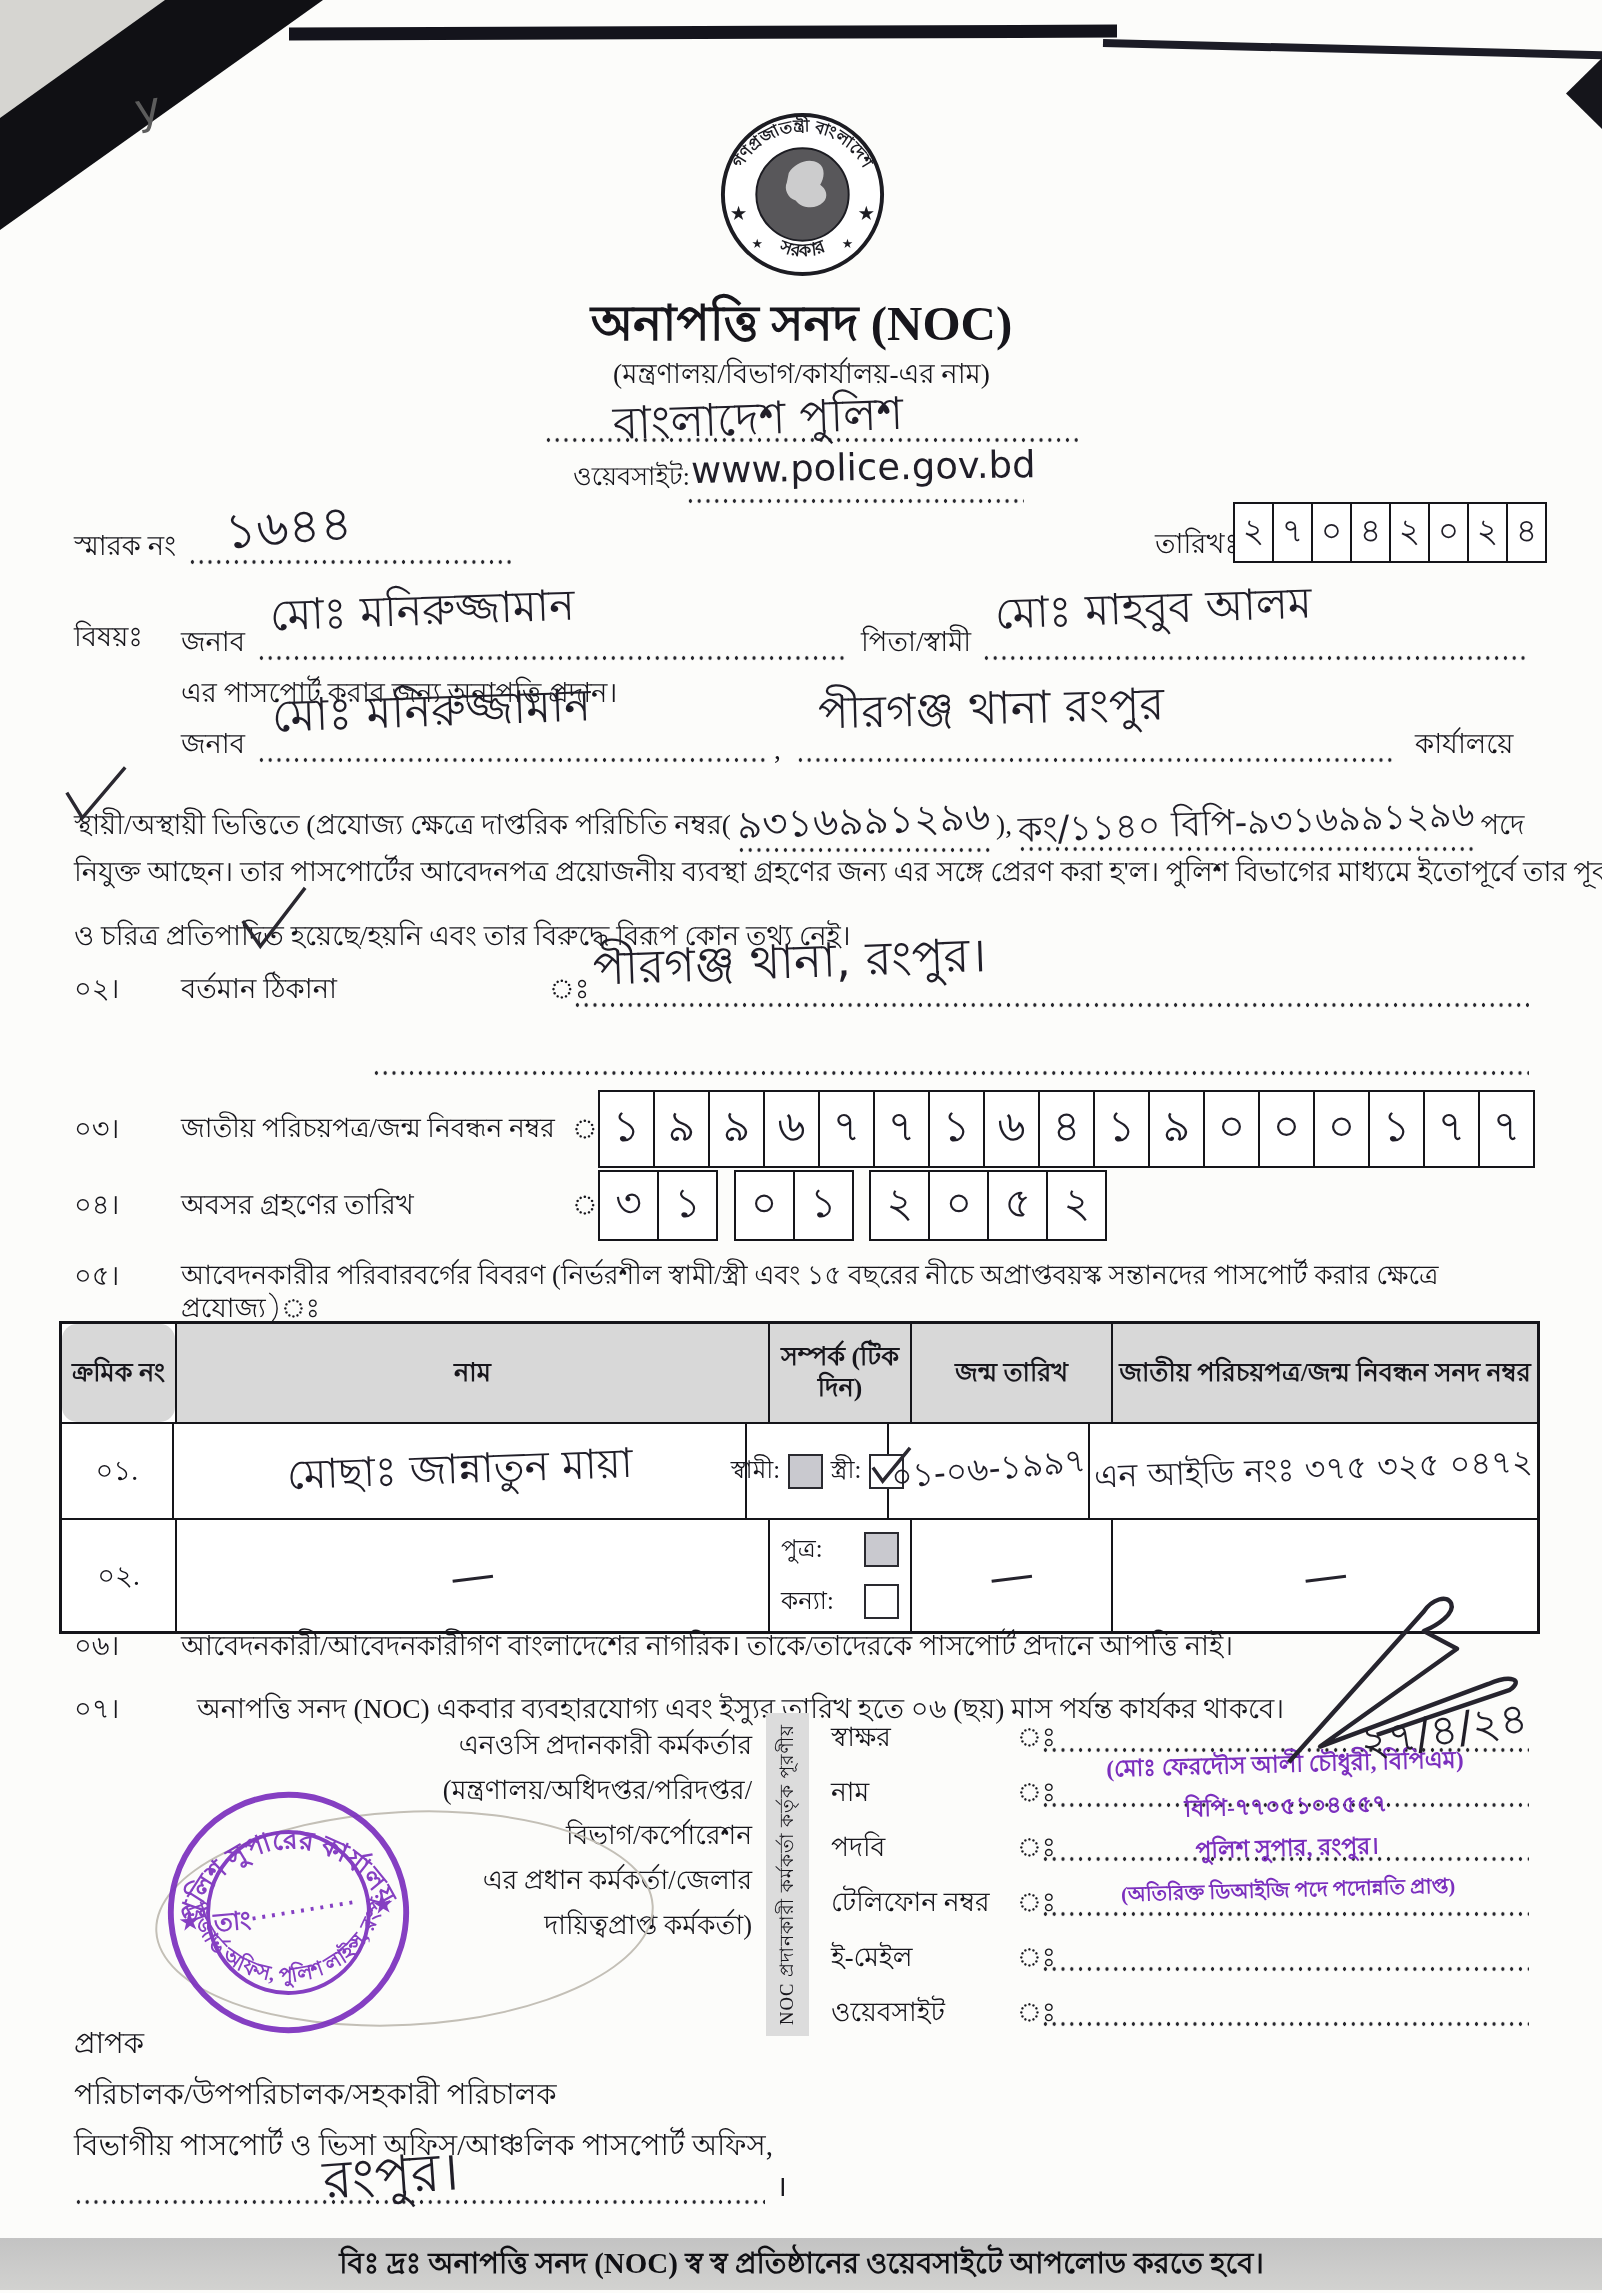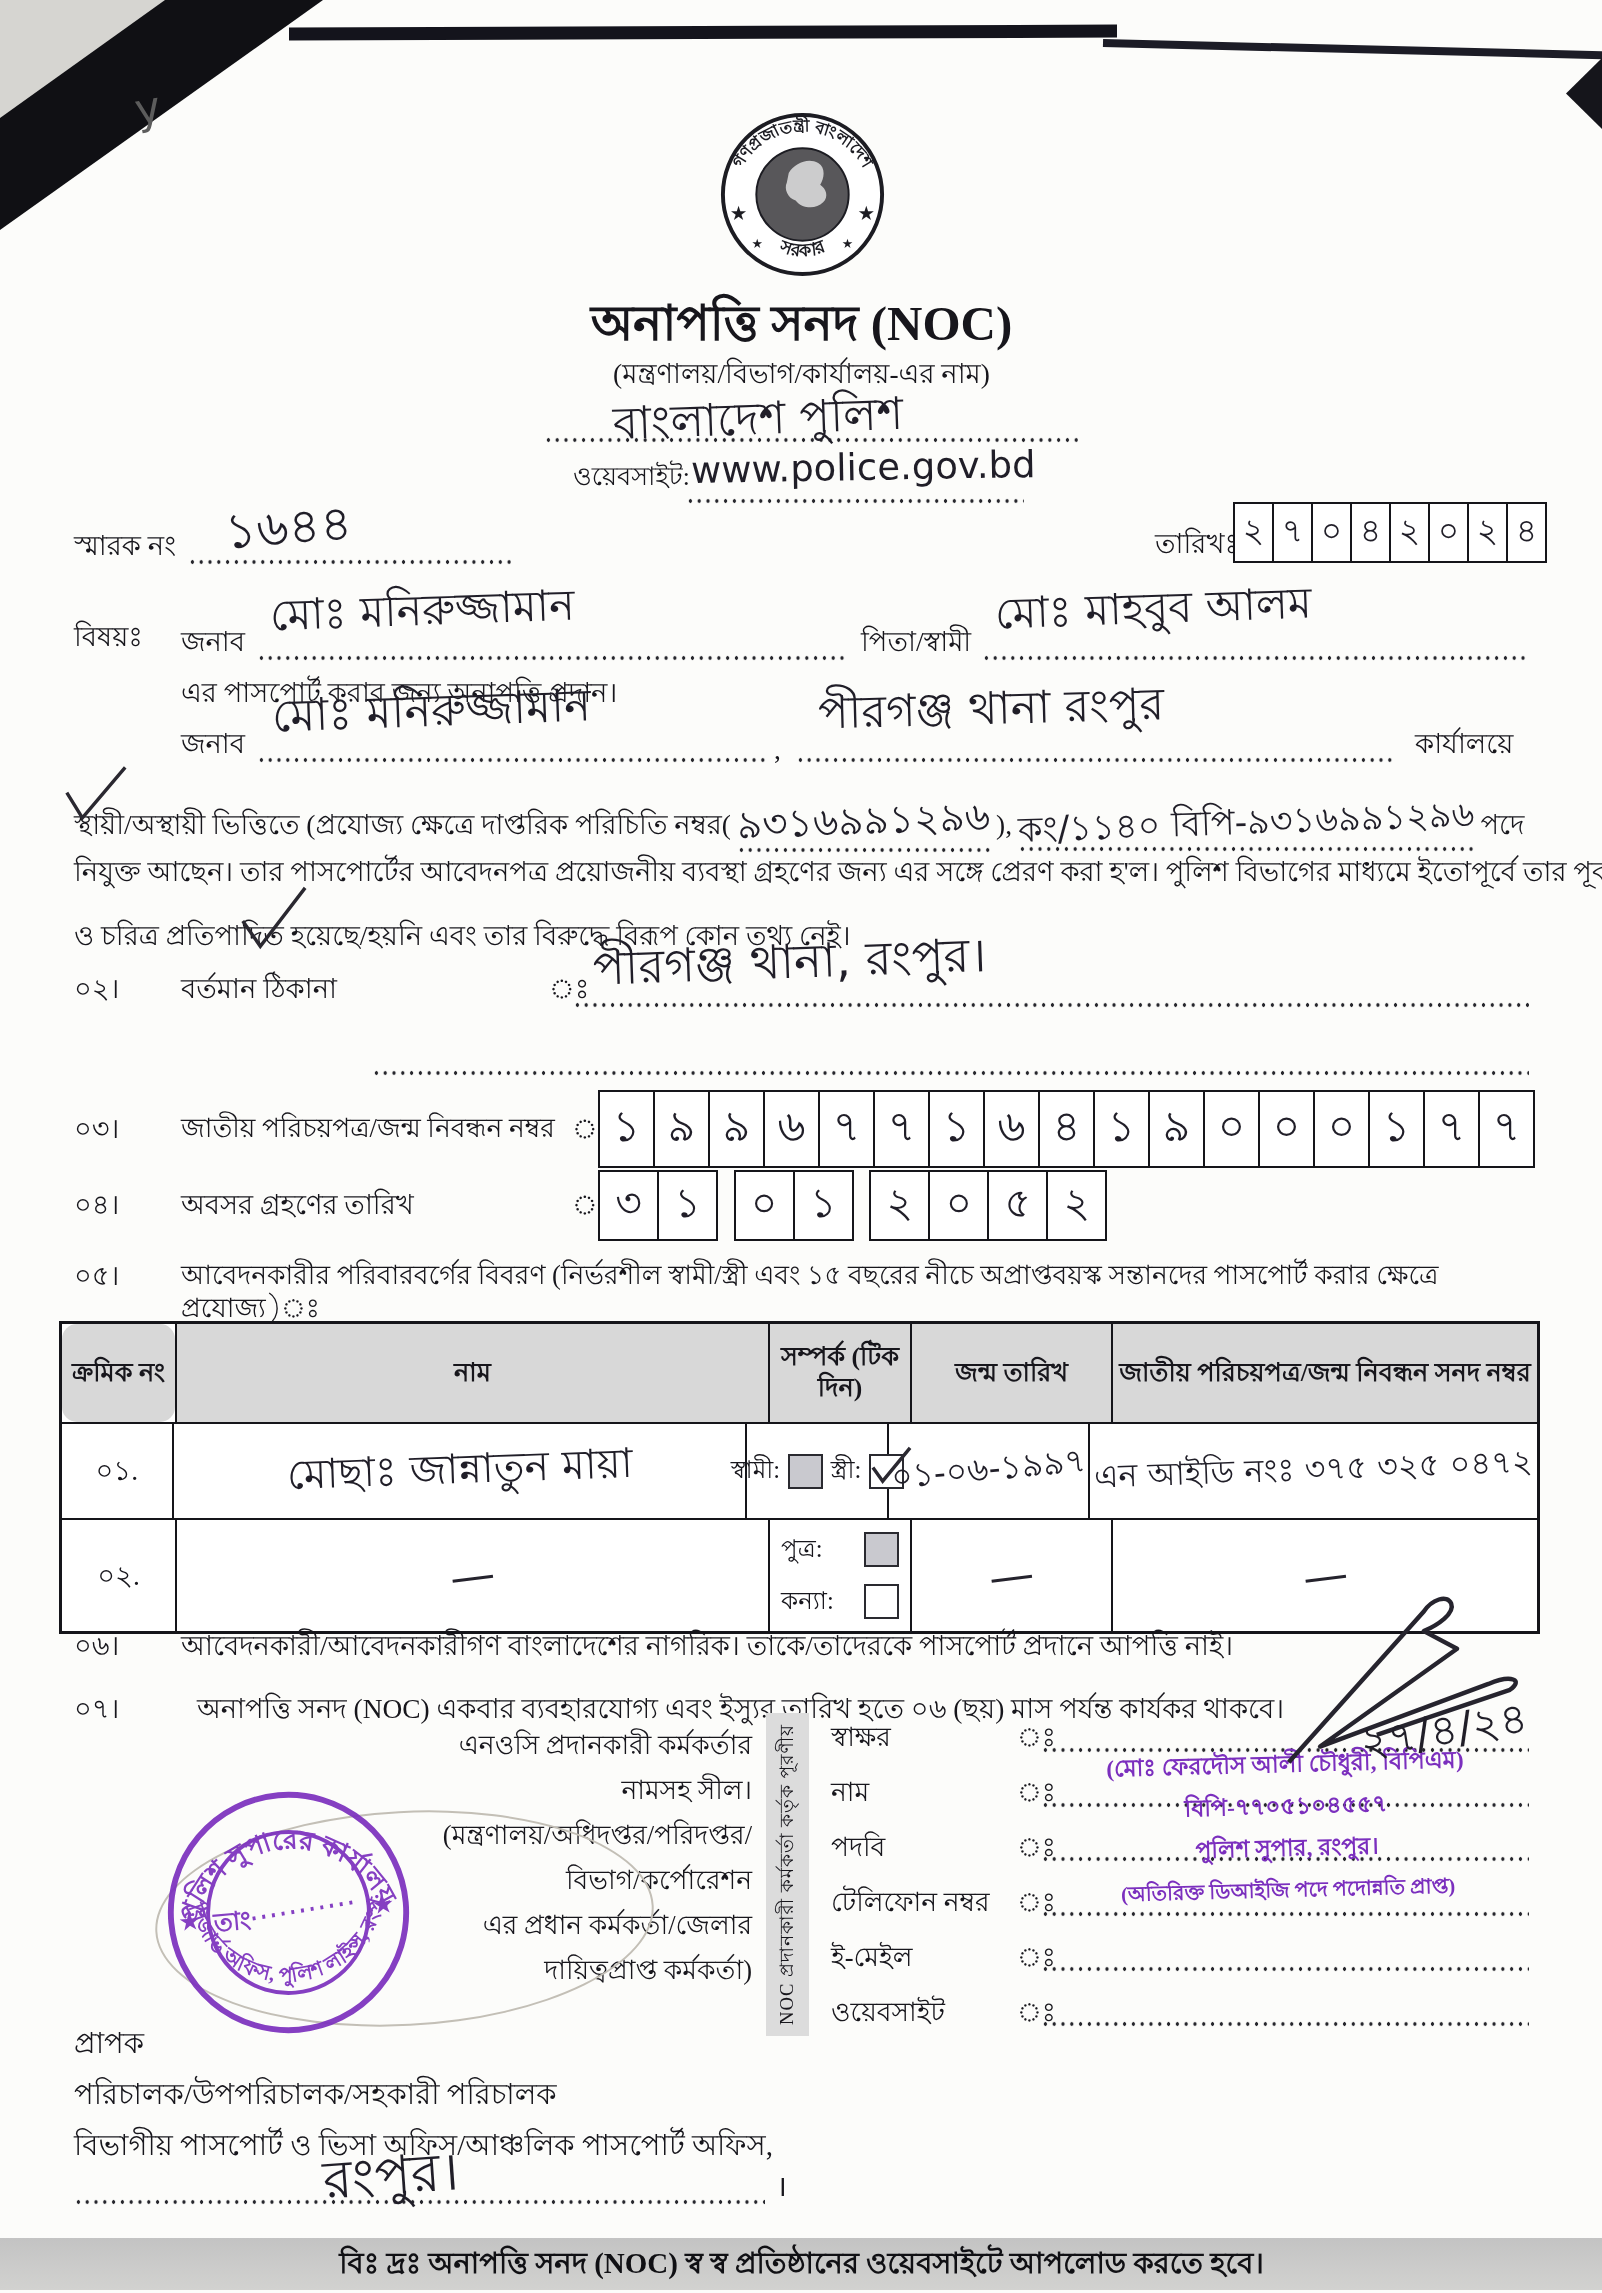--- a/index.html
+++ b/index.html
@@ -322,21 +322,20 @@
   <div class="abs printed" style="left:74px;top:1692px;">০৭।</div>
   <div class="abs printed" style="left:171px;top:1692px;width:1362px;margin-left:26px;">অনাপত্তি সনদ (NOC) একবার ব্যবহারযোগ্য এবং ইস্যুর তারিখ হতে ০৬ (ছয়) মাস পর্যন্ত কার্যকর থাকবে।</div>
 
   <svg class="abs" style="left:1230px;top:1588px;z-index:5;" width="323" height="186" viewBox="0 0 330 190">
     <path d="M60 178 L198 24 C206 12 222 6 226 16 C230 26 212 38 198 44 L232 62 L92 162 L264 98 C288 88 300 94 286 104 L150 150" fill="none" stroke="#26242e" stroke-width="4.5" stroke-linejoin="round"></path>
   </svg>
   <div class="abs hw" style="left:1360px;top:1698px;font-size:43px;transform:rotate(-9deg);z-index:6;">২৭/৪/২৪</div>
 
   <div class="abs leftcol" style="left:74px;top:1723px;width:678px;">
     <div>এনওসি প্রদানকারী কর্মকর্তার</div>
-    <div>নামসহ সীল।</div>
     <div>(মন্ত্রণালয়/অধিদপ্তর/পরিদপ্তর/</div>
     <div>বিভাগ/কর্পোরেশন</div>
     <div>এর প্রধান কর্মকর্তা/জেলার</div>
     <div>দায়িত্বপ্রাপ্ত কর্মকর্তা)</div>
   </div>
 
   <div class="abs vstrip" style="left:766px;top:1713px;width:43px;height:323px;">
     <span>NOC প্রদানকারী কর্মকর্তা কর্তৃক পূরণীয়</span>
   </div>
 

